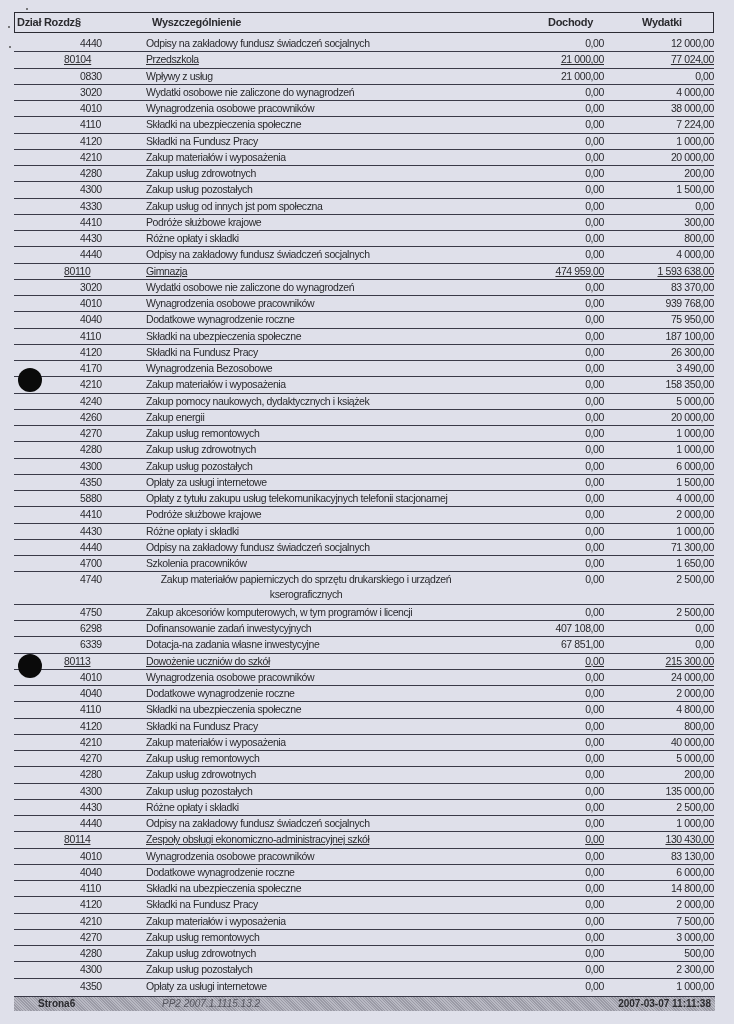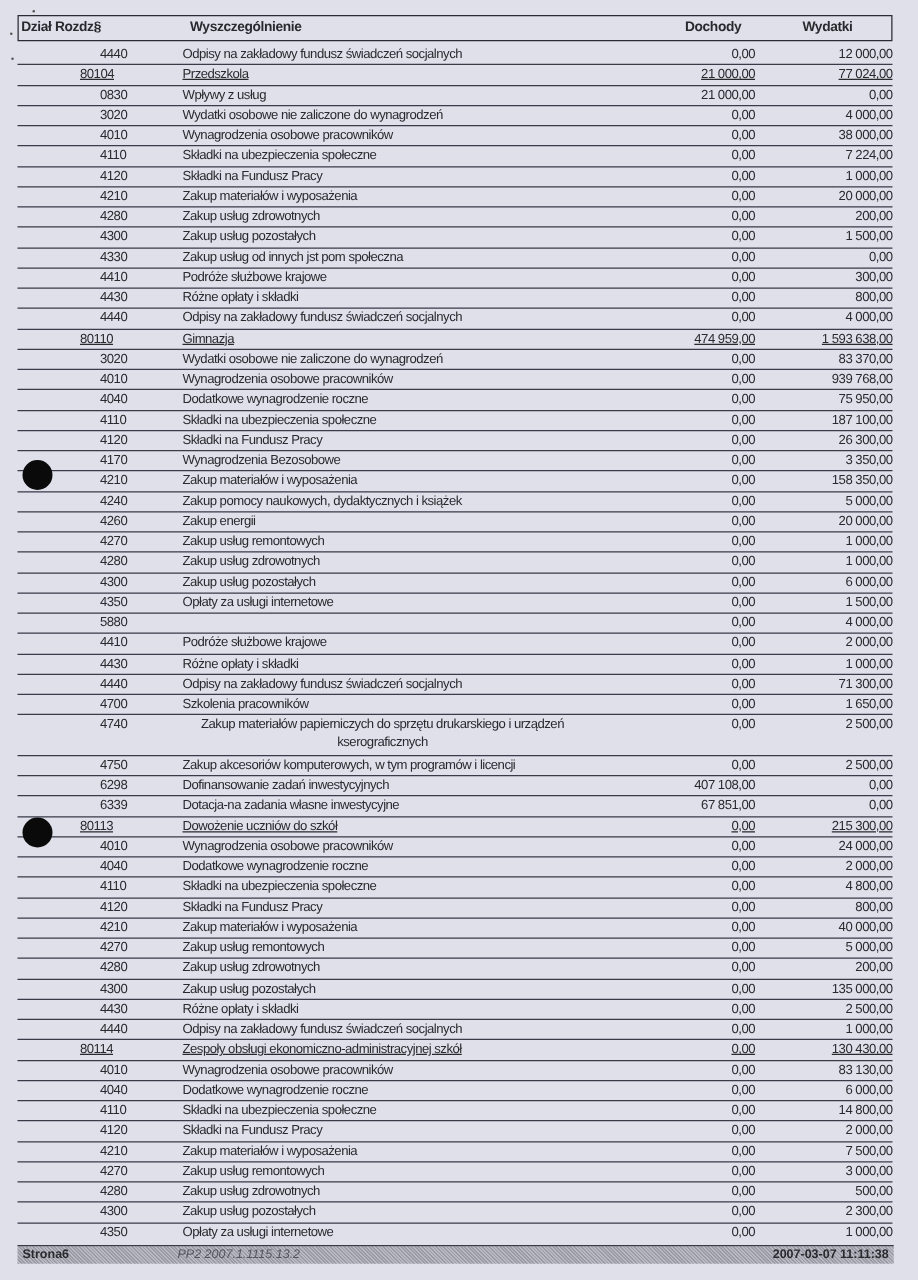--- a/index.html
+++ b/index.html
@@ -40,21 +40,21 @@
   .dot {
     position: absolute; width: 24px; height: 24px; border-radius: 50%;
     background: #0a0a0a; left: 18px;
   }
   .footer {
     position: absolute; left: 14px; top: 996px; width: 701px; height: 14px;
     background: repeating-linear-gradient(45deg, #9b9ba6 0 1px, #b9b9c3 1px 2px);
     border-top: 1.5px solid #3a3a48;
     font-size: 10px; line-height: 14px;
   }
-  .footer span { position: absolute; top: 0; }
+  .footer span { position: absolute; top: 0; padding-left: 20px; }
   .f-page { left: 4px; font-weight: bold; }
   .f-ver { left: 128px; font-style: italic; color: #55555e; }
   .f-date { right: 4px; font-weight: bold; }
   .speck { position: absolute; width: 2px; height: 2px; background: #555; border-radius: 50%; }
 </style>
 </head>
 <body>
 
 <div class="page">
   <div class="speck" style="left:26px;top:8px;"></div>
@@ -208,21 +208,21 @@
         <span class="c-par">4120</span>
         <span class="c-desc">Składki na Fundusz Pracy</span>
         <span class="c-doch">0,00</span>
         <span class="c-wyd">26 300,00</span>
       </div>
       <div class="row">
         <span class="c-rozdz"></span>
         <span class="c-par">4170</span>
         <span class="c-desc">Wynagrodzenia Bezosobowe</span>
         <span class="c-doch">0,00</span>
-        <span class="c-wyd">3 350,00</span>
+        <span class="c-wyd">3 490,00</span>
       </div>
       <div class="row">
         <span class="c-rozdz"></span>
         <span class="c-par">4210</span>
         <span class="c-desc">Zakup materiałów i wyposażenia</span>
         <span class="c-doch">0,00</span>
         <span class="c-wyd">158 350,00</span>
       </div>
       <div class="row">
         <span class="c-rozdz"></span>
@@ -262,20 +262,21 @@
       <div class="row">
         <span class="c-rozdz"></span>
         <span class="c-par">4350</span>
         <span class="c-desc">Opłaty za usługi internetowe</span>
         <span class="c-doch">0,00</span>
         <span class="c-wyd">1 500,00</span>
       </div>
       <div class="row">
         <span class="c-rozdz"></span>
         <span class="c-par">5880</span>
+        <span class="c-desc">Opłaty z tytułu zakupu usług telekomunikacyjnych telefonii stacjonarnej</span>
         <span class="c-doch">0,00</span>
         <span class="c-wyd">4 000,00</span>
       </div>
       <div class="row">
         <span class="c-rozdz"></span>
         <span class="c-par">4410</span>
         <span class="c-desc">Podróże służbowe krajowe</span>
         <span class="c-doch">0,00</span>
         <span class="c-wyd">2 000,00</span>
       </div>

